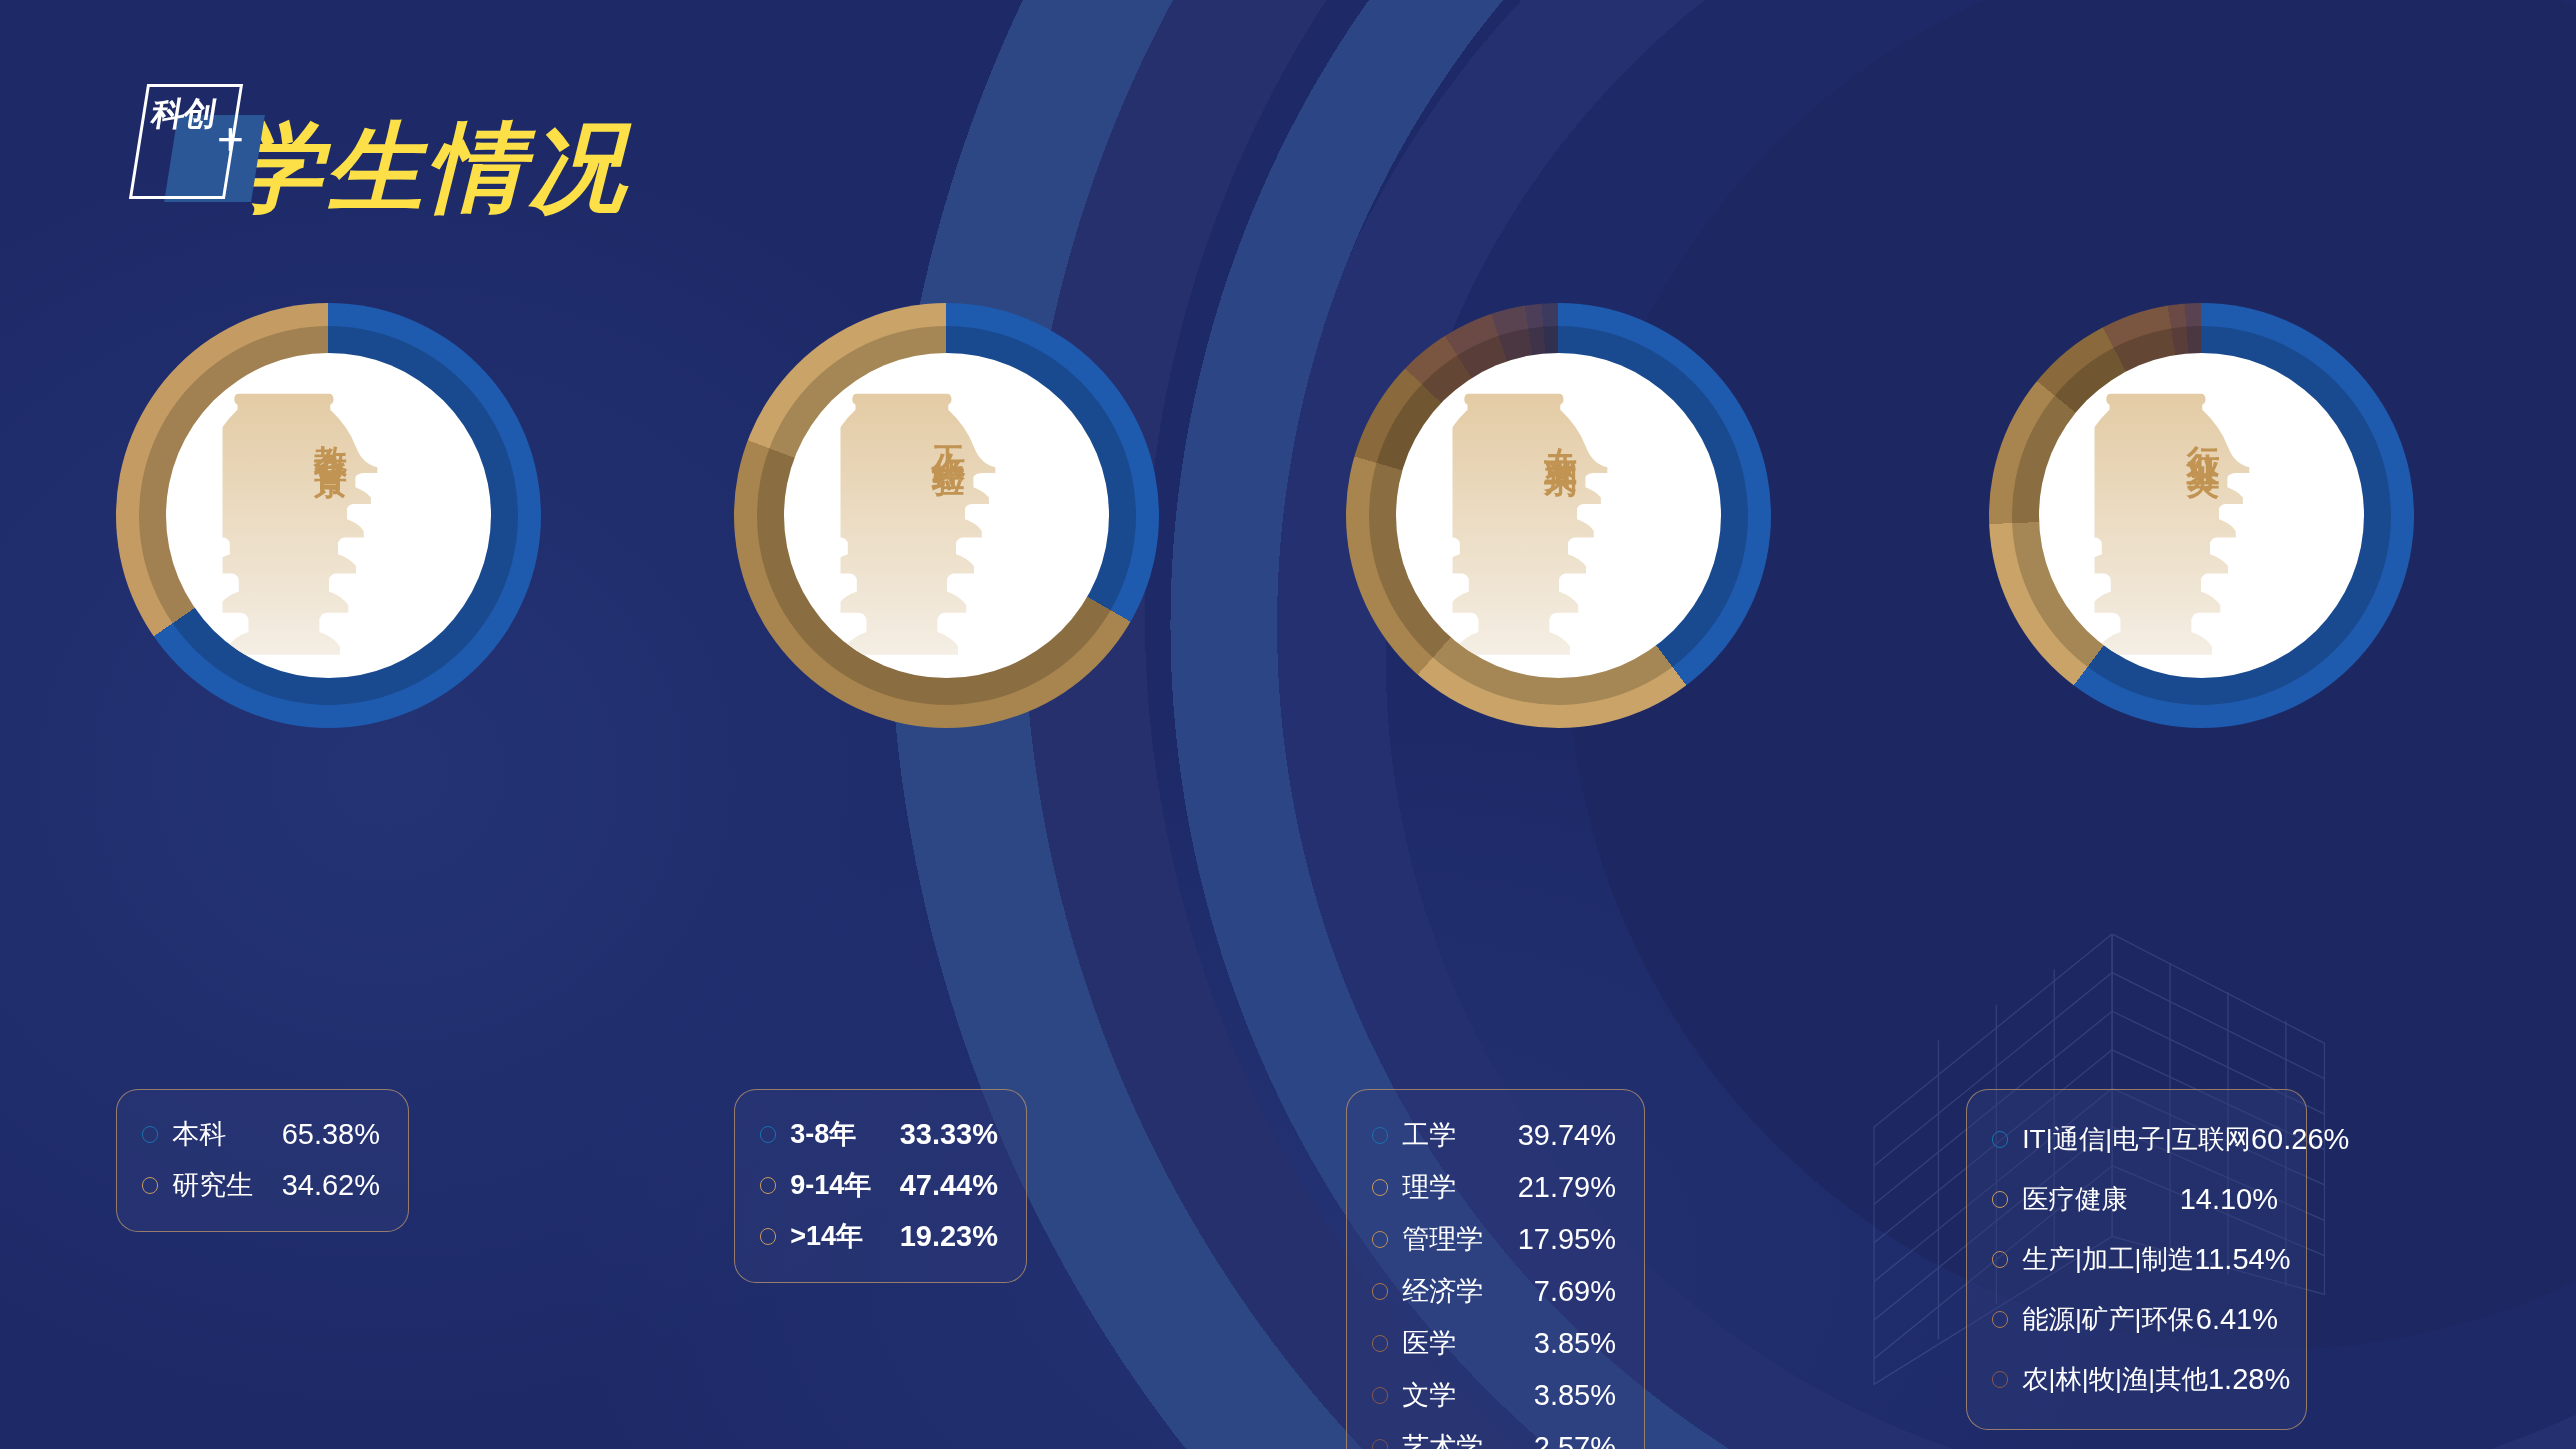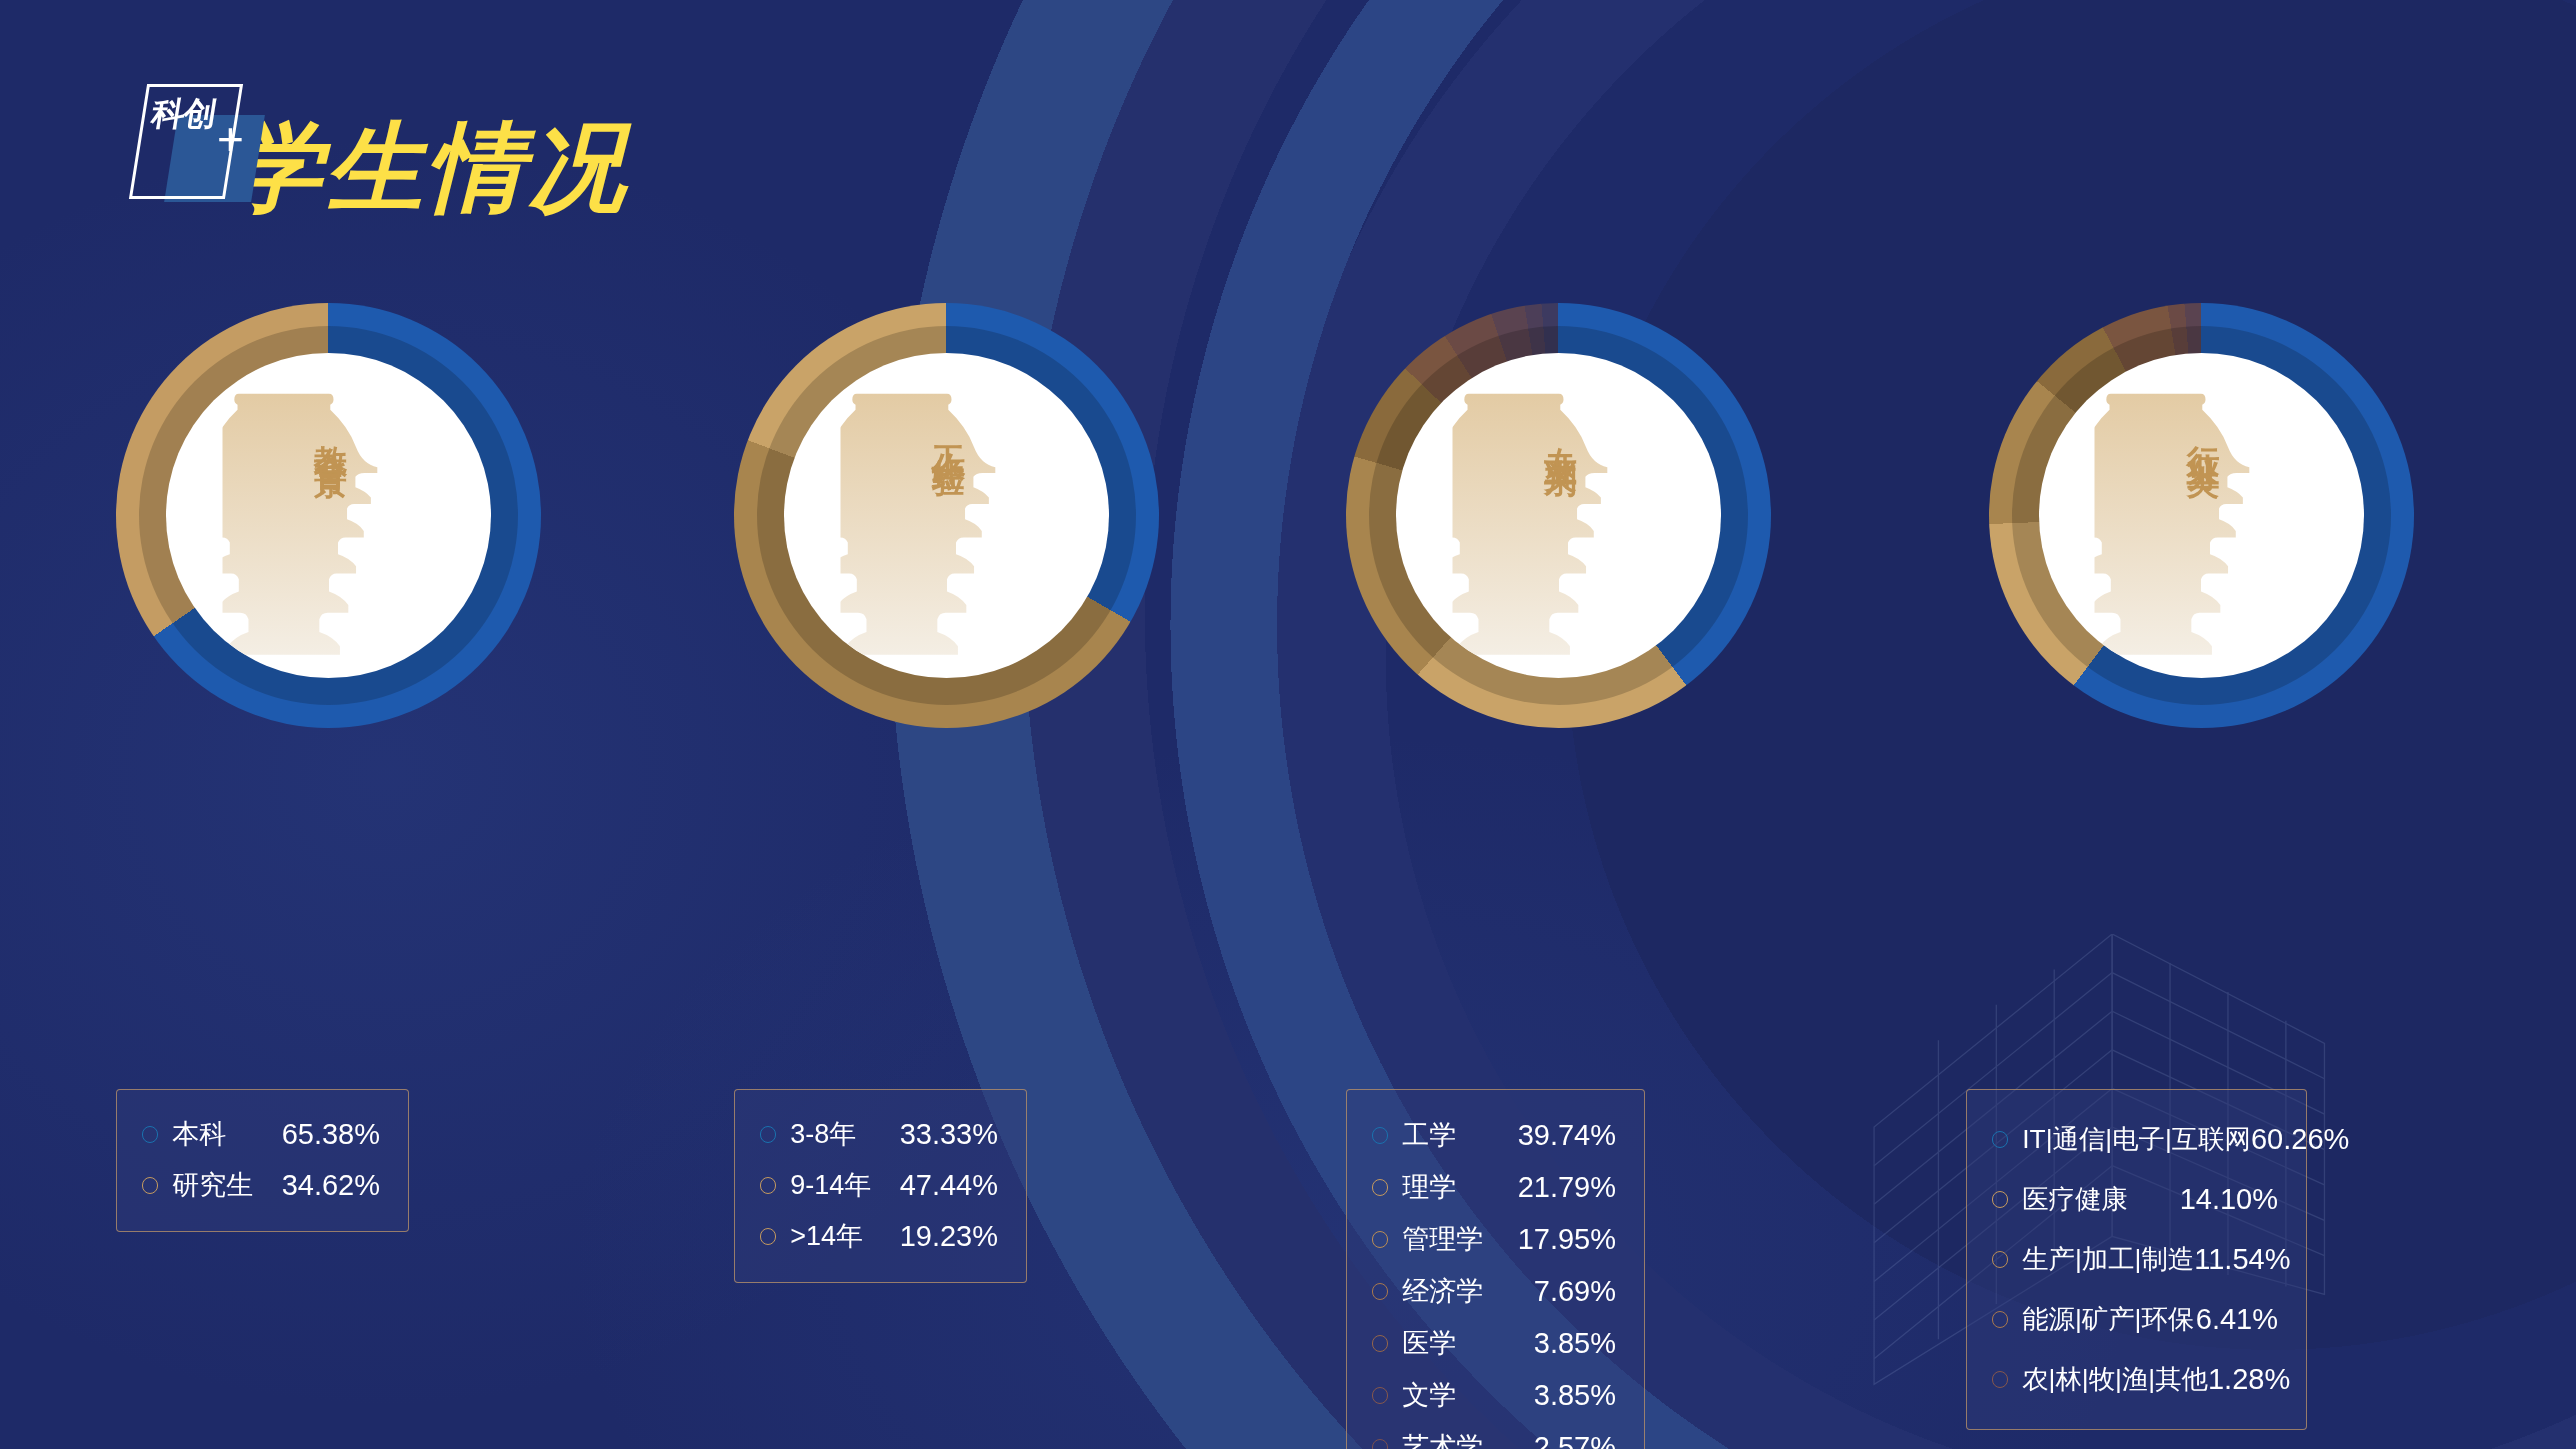--- a/index.html
+++ b/index.html
@@ -64,24 +64,24 @@
         border-radius:50%;background:#ffffff;overflow:hidden;}
   .pagoda{position:absolute;left:50%;top:33px;transform:translateX(-50%);
           width:213px;height:277px;}
   .ctxt{position:absolute;left:50%;top:67px;transform:translateX(-50%);
         width:46px;color:#c19453;font-size:33px;line-height:41px;
         font-weight:700;text-align:center;writing-mode:vertical-rl;
         letter-spacing:6.4px;}
 
   
   .card{position:absolute;left:0;border:1.3px solid rgba(190,150,105,.75);
-        border-radius:4px;background:rgba(48,60,122,.42);
+        border-radius:22px;background:rgba(48,60,122,.42);
         box-sizing:border-box;padding:19.3px 28px 19.3px 24.5px;}
   .c0{top:786px;width:293px;}
-  .c1{top:786px;width:293px;}
+  .c1{top:786px;width:293px;font-weight:bold;}
   .c2{top:786px;width:299px;}
   .c3{top:786px;width:341px;}
   .lrow{display:flex;align-items:center;height:51px;}
   .c2 .lrow{height:52px;justify-content:space-between;}
   .c3 .lrow{height:60px;}
   .dot{flex:none;width:16.7px;height:16.7px;border-radius:50%;
        border:1.9px solid #c49a5f;box-sizing:border-box;margin-right:14px;}
   .lname{flex:1;color:#ffffff;font-size:27px;line-height:27px;white-space:nowrap;}
   .c3 .lname{font-size:26.4px;}
   .lval{color:#ffffff;font-size:29px;line-height:27px;text-align:right;white-space:nowrap;}

